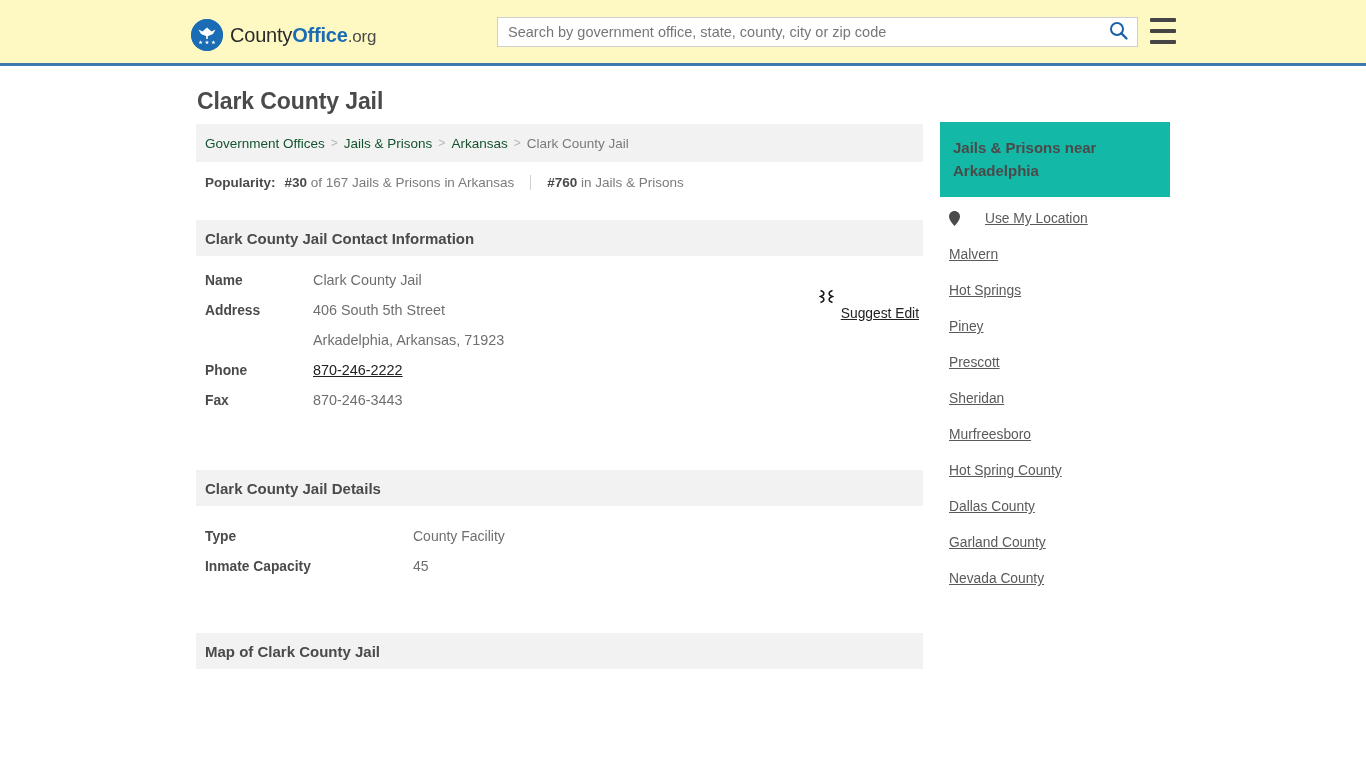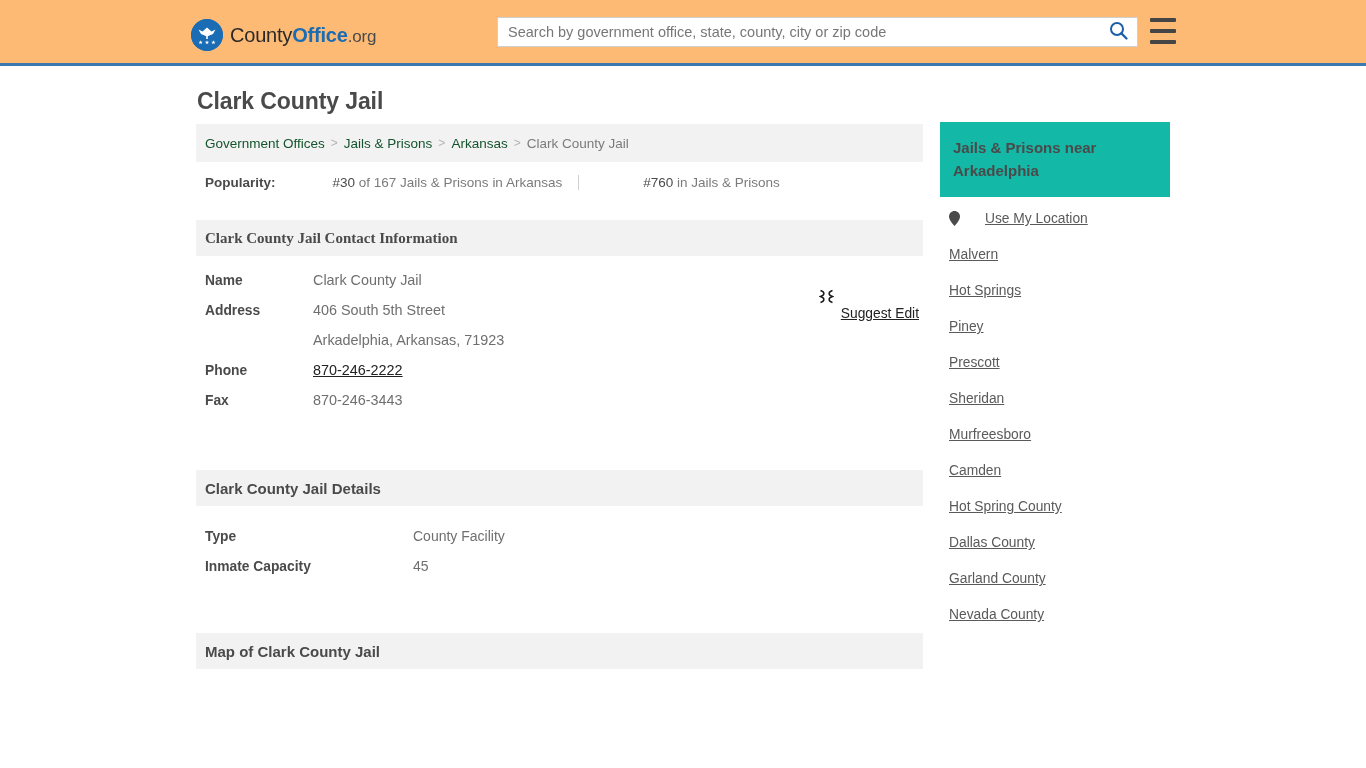--- a/index.html
+++ b/index.html
@@ -9,21 +9,21 @@
     width: 1366px; height: 768px;
     background: #ffffff;
     font-family: "Liberation Sans", sans-serif;
     -webkit-font-smoothing: antialiased;
   }
 
   
   .site-header {
     position: relative;
     height: 66px;
-    background: #fdba74;
+    background: #fef9c3;
     border-bottom: 3px solid #3d79ae;
     width: 100%;
   }
   .header-inner {
     position: relative;
     width: 1366px;
     height: 63px;
   }
   .brand {
     position: absolute;
@@ -147,40 +147,40 @@
   
   .popularity {
     padding: 13px 9px 0 9px;
     font-size: 13.5px;
     color: #7b7b7b;
     display: flex;
     align-items: center;
     white-space: nowrap;
   }
   .popularity .pop-label { font-weight: bold; color: #4a4a4a; margin-right: 9px; }
-  .popularity .rank { font-weight: normal; color: #4a4a4a; margin-left: 48px; }
+  .popularity .rank { font-weight: bold; color: #4a4a4a; }
   .popularity .pop-divider {
     display: inline-block;
     width: 1px; height: 15px;
     background: #d0d0d0;
     margin: 0 16px;
   }
 
   
   .section-bar {
     background: #f2f2f2;
     height: 36px;
     display: flex;
     align-items: center;
     padding: 0 9px;
     font-size: 15px;
     font-weight: bold;
     color: #4a4a4a;
   }
-  .sec-contact { margin-top: 30px; font-family: Liberation Serif, serif; }
+  .sec-contact { margin-top: 30px; }
   .sec-details { margin-top: 48px; }
   .sec-map     { margin-top: 45px; }
 
   .sec-desc {
     padding: 16px 9px 0 9px;
     font-size: 13.6px;
     line-height: 20px;
     color: #7b7b7b;
     max-width: 710px;
   }
@@ -430,23 +430,20 @@
       <div class="side-item">
         <a href="#">Prescott</a>
       </div>
       <div class="side-item">
         <a href="#">Sheridan</a>
       </div>
       <div class="side-item">
         <a href="#">Murfreesboro</a>
       </div>
       <div class="side-item">
-        <a href="#">Camden</a>
-      </div>
-      <div class="side-item">
         <a href="#">Hot Spring County</a>
       </div>
       <div class="side-item">
         <a href="#">Dallas County</a>
       </div>
       <div class="side-item">
         <a href="#">Garland County</a>
       </div>
       <div class="side-item">
         <a href="#">Nevada County</a>

